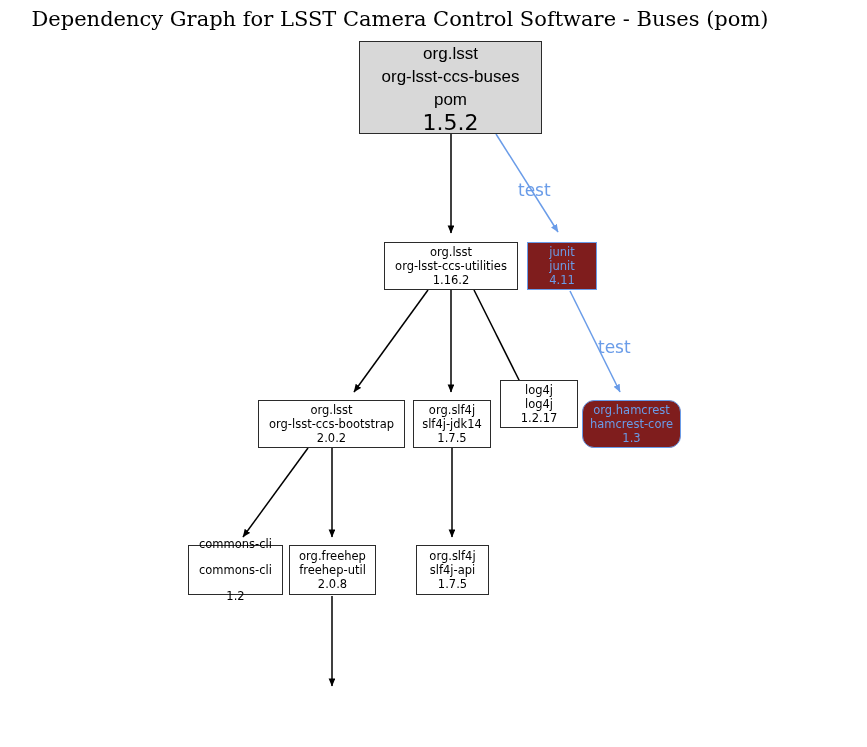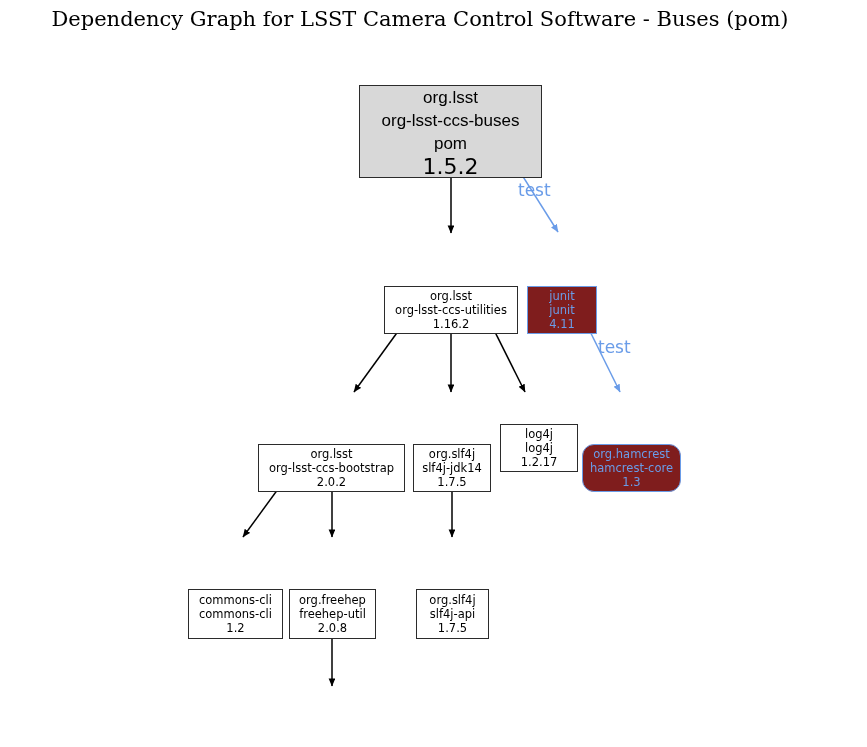--- a/index.html
+++ b/index.html
@@ -20,21 +20,20 @@
     left: 0;
     top: 0;
     width: 800px;
     text-align: center;
     font-family: "DejaVu Serif", "Liberation Serif", serif;
     font-size: 21px;
     color: #000000;
     line-height: 30px;
     top: 4px;
     white-space: nowrap;
-    padding-left: 20px;
   }
 
   #canvas {
     position: absolute;
     left: 0;
     top: 0;
     width: 867px;
     height: 747px;
   }
 
@@ -55,21 +54,20 @@
     align-items: center;
     justify-content: center;
     background: #ffffff;
     border: 1.6px solid #2b2b2b;
     font-family: "DejaVu Sans", sans-serif;
     font-size: 11.5px;
     line-height: 14.2px;
     color: #000000;
     text-align: center;
     white-space: nowrap;
-    margin-top: 44px;
   }
 
   .node.root {
     background: #d8d8d8;
     border: 1.6px solid #2b2b2b;
     font-family: "Liberation Sans", sans-serif;
     font-size: 17px;
     line-height: 23px;
   }
 
@@ -170,21 +168,21 @@
     <span class="line">log4j</span>
     <span class="line">1.2.17</span>
   </div>
 
   <div class="node test-scope" style="left:582px; top:400px; width:99px; height:48px;border-radius:12px;">
     <span class="line">org.hamcrest</span>
     <span class="line">hamcrest-core</span>
     <span class="line">1.3</span>
   </div>
 
-  <div class="node" style="left:188px; top:545px; width:95px; height:50px;">
+  <div class="node" style="left:188px; top:545px; width:95px; height:50px;gap:12px;">
     <span class="line">commons-cli</span>
     <span class="line">commons-cli</span>
     <span class="line">1.2</span>
   </div>
 
   <div class="node" style="left:289px; top:545px; width:87px; height:50px;">
     <span class="line">org.freehep</span>
     <span class="line">freehep-util</span>
     <span class="line">2.0.8</span>
   </div>

